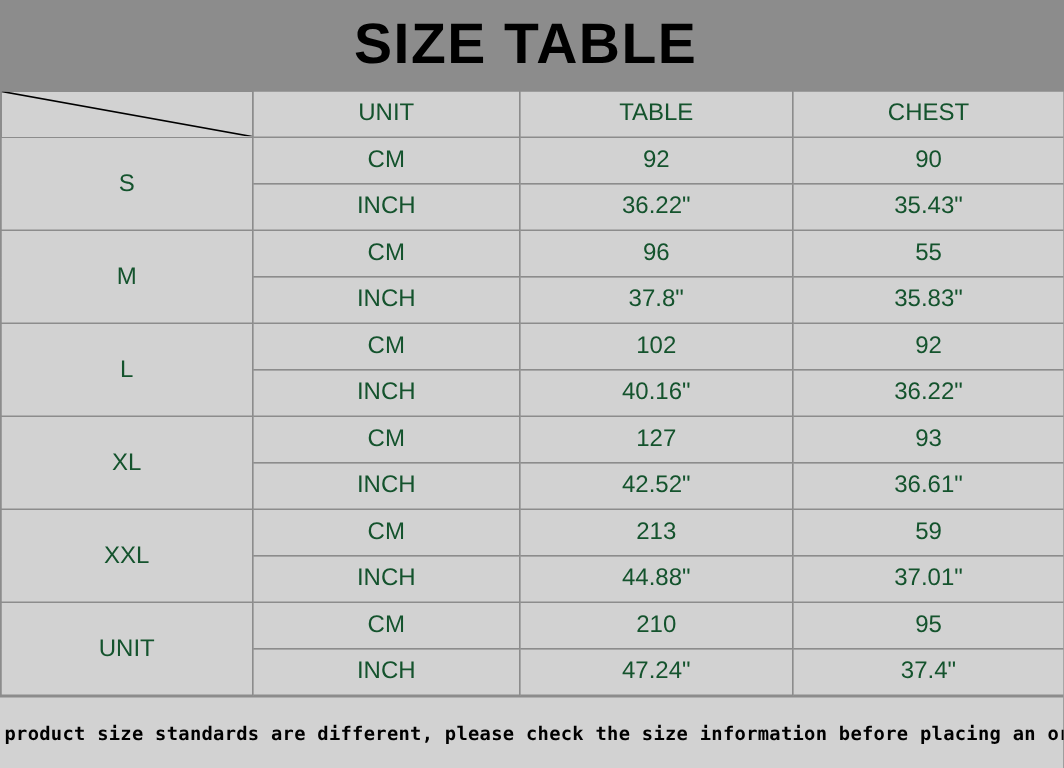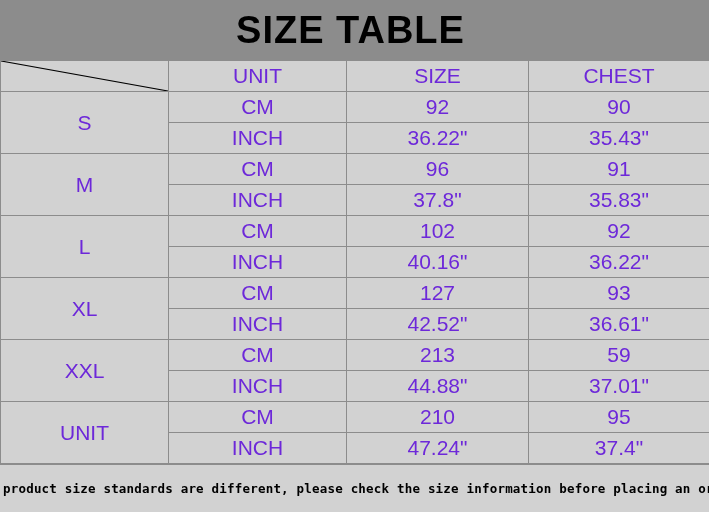--- a/index.html
+++ b/index.html
@@ -36,22 +36,22 @@
   }
   table.size-table {
     width: 709px;
     border-collapse: collapse;
     table-layout: fixed;
   }
   table.size-table td, table.size-table th {
     border: 1px solid #8c8c8c;
     text-align: center;
     vertical-align: middle;
-    font-size: 21px;
-    color: #6d28d9;
+    font-size: 16px;
+    color: #14532d;
     background: #d2d2d2;
     font-weight: normal;
     padding: 0;
     height: 30px;
     font-family: "Liberation Sans", sans-serif;
   }
   col.c-size { width: 168px; }
   col.c-unit { width: 178px; }
   col.c-chest { width: 182px; }
   col.c-length { width: 181px; }
@@ -117,21 +117,21 @@
       <col class="c-length">
     </colgroup>
     <thead>
       <tr>
         <th class="corner-cell">
           <svg viewBox="0 0 168 32" preserveAspectRatio="none">
             <line x1="0" y1="0" x2="168" y2="32" stroke="#000" stroke-width="1.2"></line>
           </svg>
         </th>
         <th class="head-cell">UNIT</th>
-        <th class="head-cell">SIZE</th>
+        <th class="head-cell">TABLE</th>
         <th class="head-cell">CHEST</th>
       </tr>
     </thead>
     <tbody>
 
       <tr>
         <td class="size-cell" rowspan="2">S</td>
         <td>CM</td>
         <td>92</td>
         <td>90</td>
@@ -139,21 +139,21 @@
       <tr>
         <td>INCH</td>
         <td>36.22"</td>
         <td>35.43"</td>
       </tr>
 
       <tr>
         <td class="size-cell" rowspan="2">M</td>
         <td>CM</td>
         <td>96</td>
-        <td>91</td>
+        <td>55</td>
       </tr>
       <tr>
         <td>INCH</td>
         <td>37.8"</td>
         <td>35.83"</td>
       </tr>
 
       <tr>
         <td class="size-cell" rowspan="2">L</td>
         <td>CM</td>

